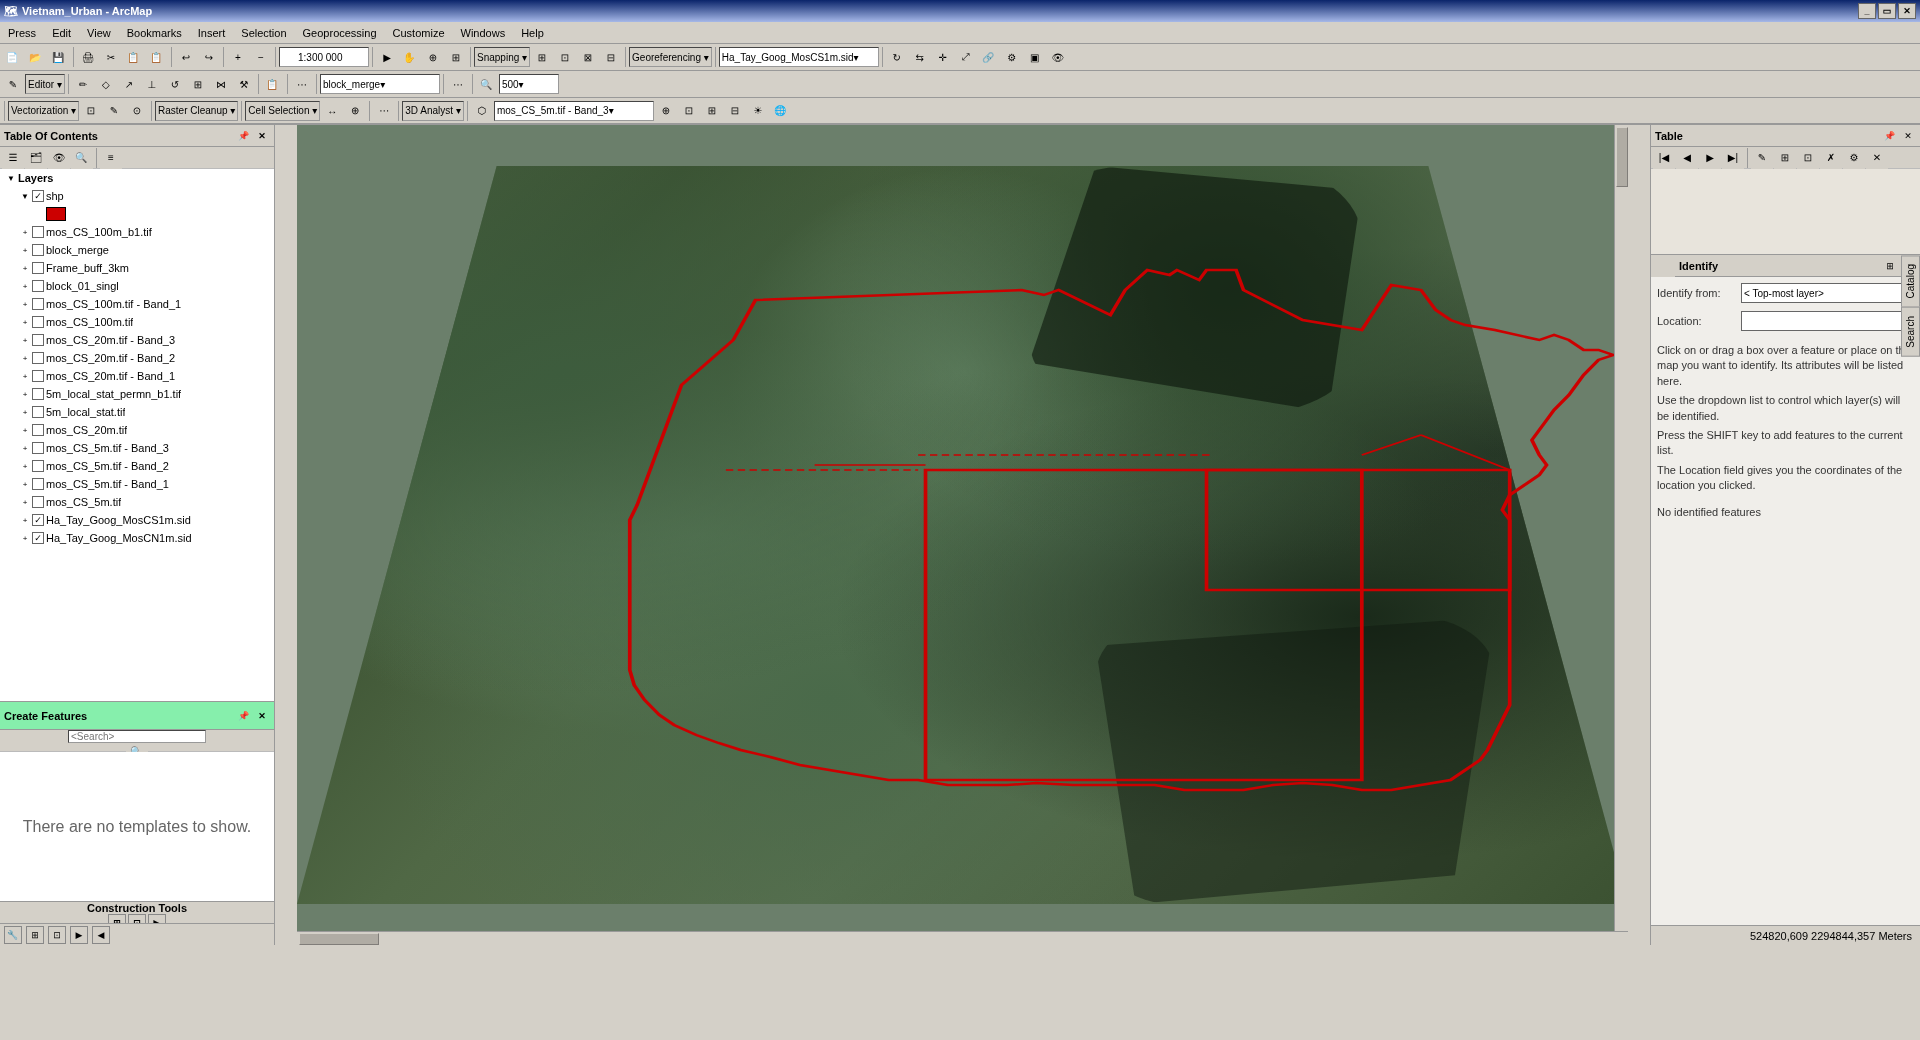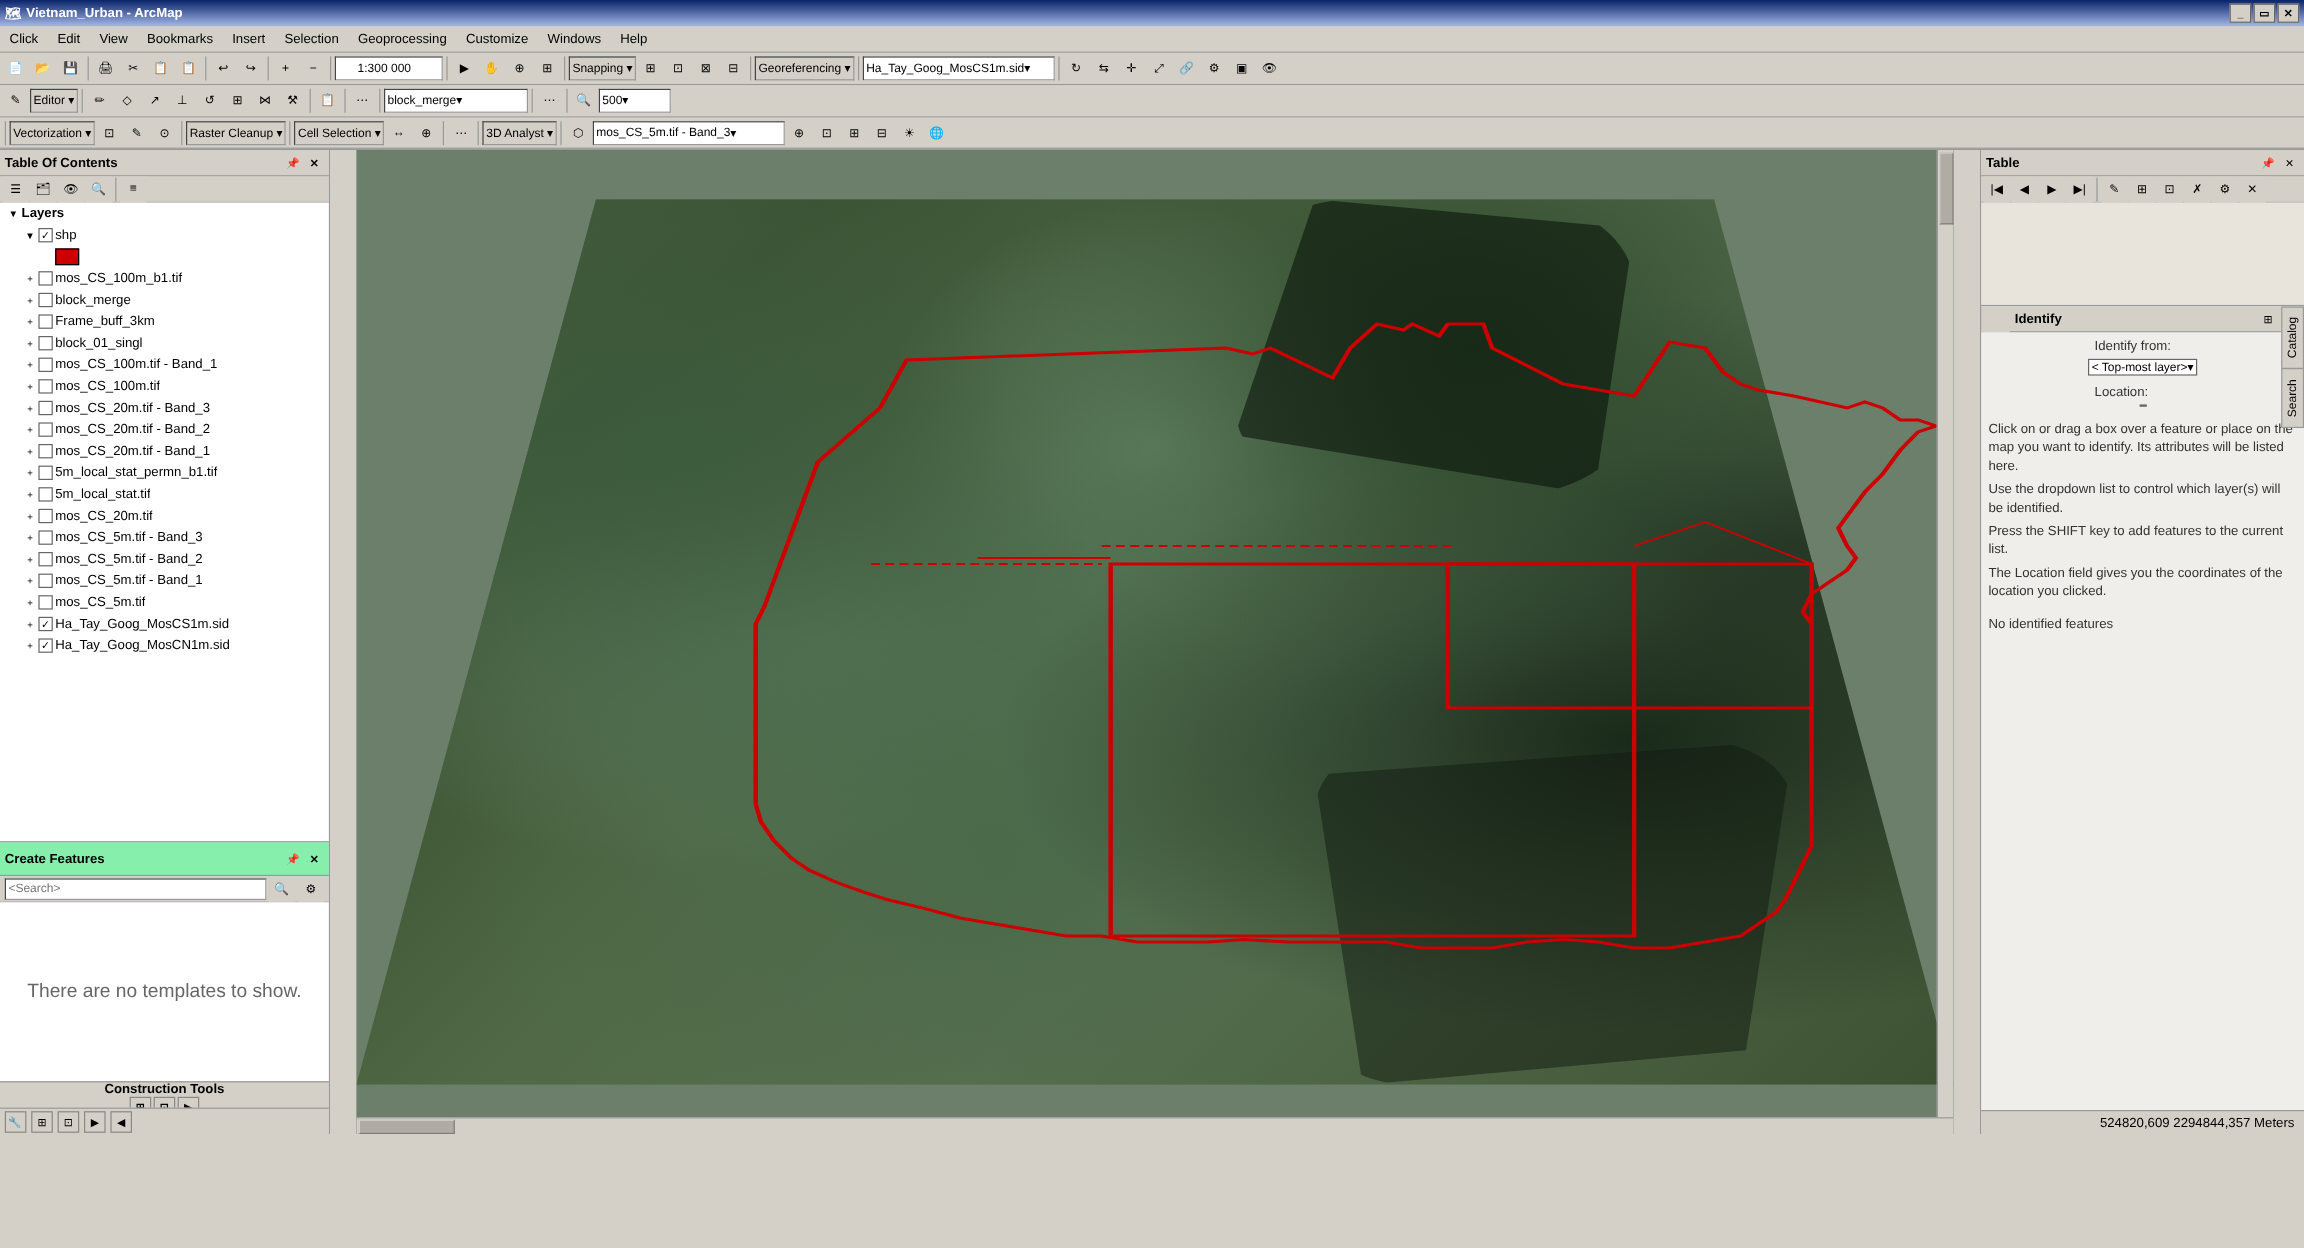--- a/index.html
+++ b/index.html
@@ -169,20 +169,21 @@
       font-weight: bold;
     }
     .cf-search {
       height: 22px;
       border-bottom: 1px solid #bbb;
       display: flex;
       align-items: center;
       padding: 0 4px;
       background: #d4d0c8;
       gap: 2px;
+      flex-direction: column;
     }
     .cf-search input {
       flex: 1;
       height: 18px;
       border: 1px inset #999;
       font-size: 10px;
       padding: 0 2px;
       background: white;
     }
     .cf-content {
@@ -284,21 +285,20 @@
       background: #f0eeea;
       padding: 6px;
       overflow-y: auto;
       font-size: 11px;
     }
     .identify-row {
       display: flex;
       align-items: center;
       margin-bottom: 4px;
       gap: 4px;
-      flex-direction: column;
     }
     .identify-label { color: #333; min-width: 80px; font-size: 11px; }
     .identify-dropdown {
       flex: 1;
       height: 20px;
       border: 1px solid #666;
       background: white;
       font-size: 10px;
       display: flex;
       align-items: center;
@@ -376,21 +376,21 @@
     <span>Vietnam_Urban - ArcMap</span>
   </div>
   <div class="title-bar-controls">
     <div class="title-btn">_</div>
     <div class="title-btn">▭</div>
     <div class="title-btn">✕</div>
   </div>
 </div>
 
 <div class="menu-bar">
-  <span class="menu-item">Click</span>
+  <span class="menu-item">Press</span>
   <span class="menu-item">Edit</span>
   <span class="menu-item">View</span>
   <span class="menu-item">Bookmarks</span>
   <span class="menu-item">Insert</span>
   <span class="menu-item">Selection</span>
   <span class="menu-item">Geoprocessing</span>
   <span class="menu-item">Customize</span>
   <span class="menu-item">Windows</span>
   <span class="menu-item">Help</span>
 </div>

